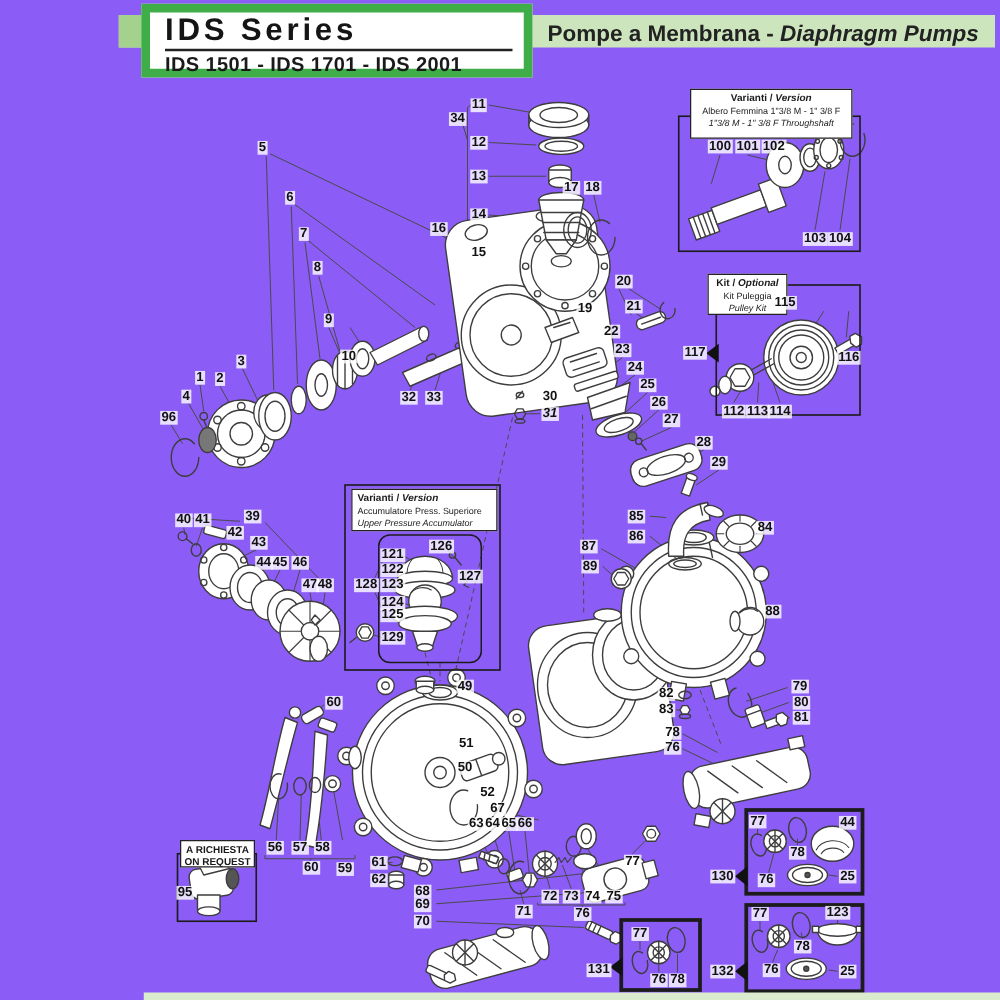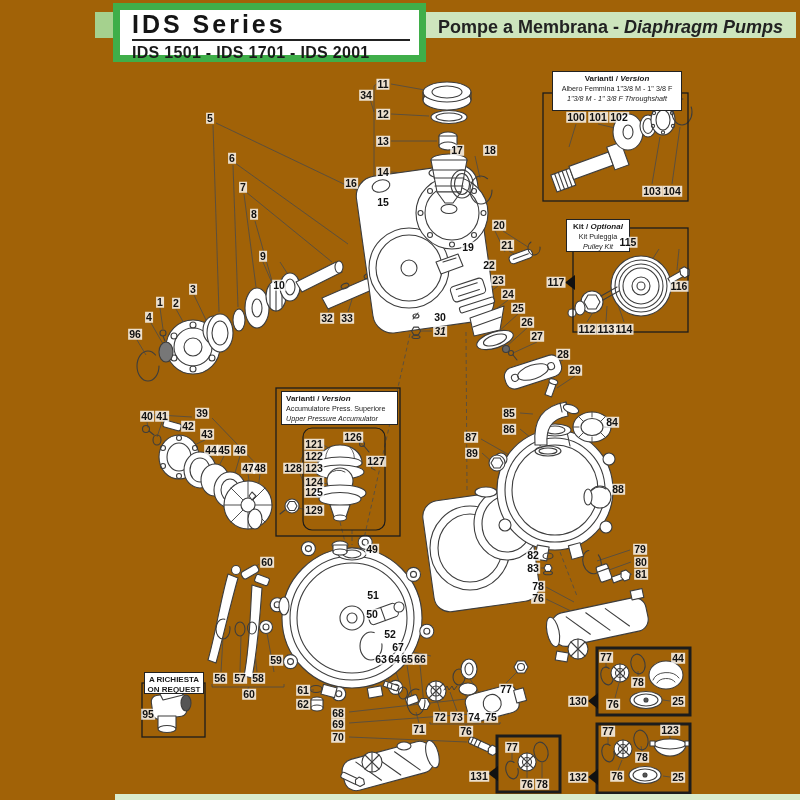--- a/index.html
+++ b/index.html
@@ -1,16 +1,16 @@
 <!DOCTYPE html>
 <html style="--accent: #3fae49; --band: #cde5bd; --band-dark: #a5d18e; --strip: #daeccd;"><head>
 <meta charset="utf-8">
 <style>
   html,body{margin:0;padding:0;background:#fff;}
-  .page{position:relative;width:800px;height:800px;background:#a16207;overflow:hidden;
+  .page{position:relative;width:800px;height:800px;background:#8b5cf6;overflow:hidden;
         font-family:"Liberation Sans",sans-serif;color:#1a1a1a;}
   .layer{position:absolute;left:0;top:0;width:800px;height:800px;}
   svg{position:absolute;left:0;top:0;}
   
   .band{position:absolute;height:26px;background:var(--band);}
   .band-dark{position:absolute;background:var(--band-dark);}
   .title-box{position:absolute;left:113px;top:3px;width:313px;height:59px;border:7px solid var(--accent);
              background:#fff;box-sizing:border-box;padding:1px 0 0 12px;}
   .series{font-weight:bold;font-size:25px;letter-spacing:3px;color:#151515;
           border-bottom:2px solid #222;padding-bottom:0;width:278px;line-height:1.1;}
@@ -679,21 +679,21 @@
       <span class="callout" style="left: 263px; top: 256px;">9</span>
       <span class="callout" style="left: 279px; top: 260px; margin-top: 25px;">10</span>
       <span class="callout" style="left: 366px; top: 95px;">34</span>
       <span class="callout" style="left: 383px; top: 84px;">11</span>
       <span class="callout" style="left: 383px; top: 114px;">12</span>
       <span class="callout" style="left: 383px; top: 141px;">13</span>
       <span class="callout" style="left: 383px; top: 172px;">14</span>
       <span class="callout" style="left: 383px; top: 202px;">15</span>
       <span class="callout" style="left: 351px; top: 183px;">16</span>
       <span class="callout" style="left: 457px; top: 150px;">17</span>
-      <span class="callout" style="left: 490px; top: 150px;">18</span>
+      <span class="callout" style="left: 474px; top: 150px;">18</span>
       <span class="callout" style="left: 468px; top: 247px;">19</span>
       <span class="callout" style="left: 499px; top: 225px;">20</span>
       <span class="callout" style="left: 507px; top: 245px;">21</span>
       <span class="callout" style="left: 489px; top: 265px;">22</span>
       <span class="callout" style="left: 498px; top: 280px;">23</span>
       <span class="callout" style="left: 508px; top: 294px;">24</span>
       <span class="callout" style="left: 518px; top: 308px;">25</span>
       <span class="callout" style="left: 527px; top: 322px;">26</span>
       <span class="callout" style="left: 537px; top: 336px;">27</span>
       <span class="callout" style="left: 563px; top: 354px;">28</span>
@@ -722,21 +722,21 @@
       <span class="callout" style="left: 293px; top: 468px;">128</span>
       <span class="callout" style="left: 314px; top: 510px;">129</span>
       <span class="callout" style="left: 372px; top: 549px;">49</span>
       <span class="callout" style="left: 372px; top: 580px; margin-top: 34px;">50</span>
       <span class="callout" style="left: 373px; top: 595px;">51</span>
       <span class="callout" style="left: 390px; top: 634px;">52</span>
       <span class="callout" style="left: 267px; top: 562px;">60</span>
       <span class="callout" style="left: 220px; top: 678px;">56</span>
       <span class="callout" style="left: 240px; top: 678px;">57</span>
       <span class="callout" style="left: 258px; top: 678px;">58</span>
-      <span class="callout" style="left: 276px; top: 660px; text-align: center;">59</span>
+      <span class="callout" style="left: 276px; top: 695px; text-align: center;">59</span>
       <span class="callout" style="left: 249px; top: 694px;">60</span>
       <span class="callout" style="left: 303px; top: 690px;">61</span>
       <span class="callout" style="left: 303px; top: 704px;">62</span>
       <span class="callout" style="left: 398px; top: 647px;">67</span>
       <span class="callout" style="left: 381px; top: 659px;">63</span>
       <span class="callout" style="left: 394px; top: 659px;">64</span>
       <span class="callout" style="left: 407px; top: 659px;">65</span>
       <span class="callout" style="left: 420px; top: 659px;">66</span>
       <span class="callout" style="left: 338px; top: 713px;">68</span>
       <span class="callout" style="left: 338px; top: 724px;">69</span>

